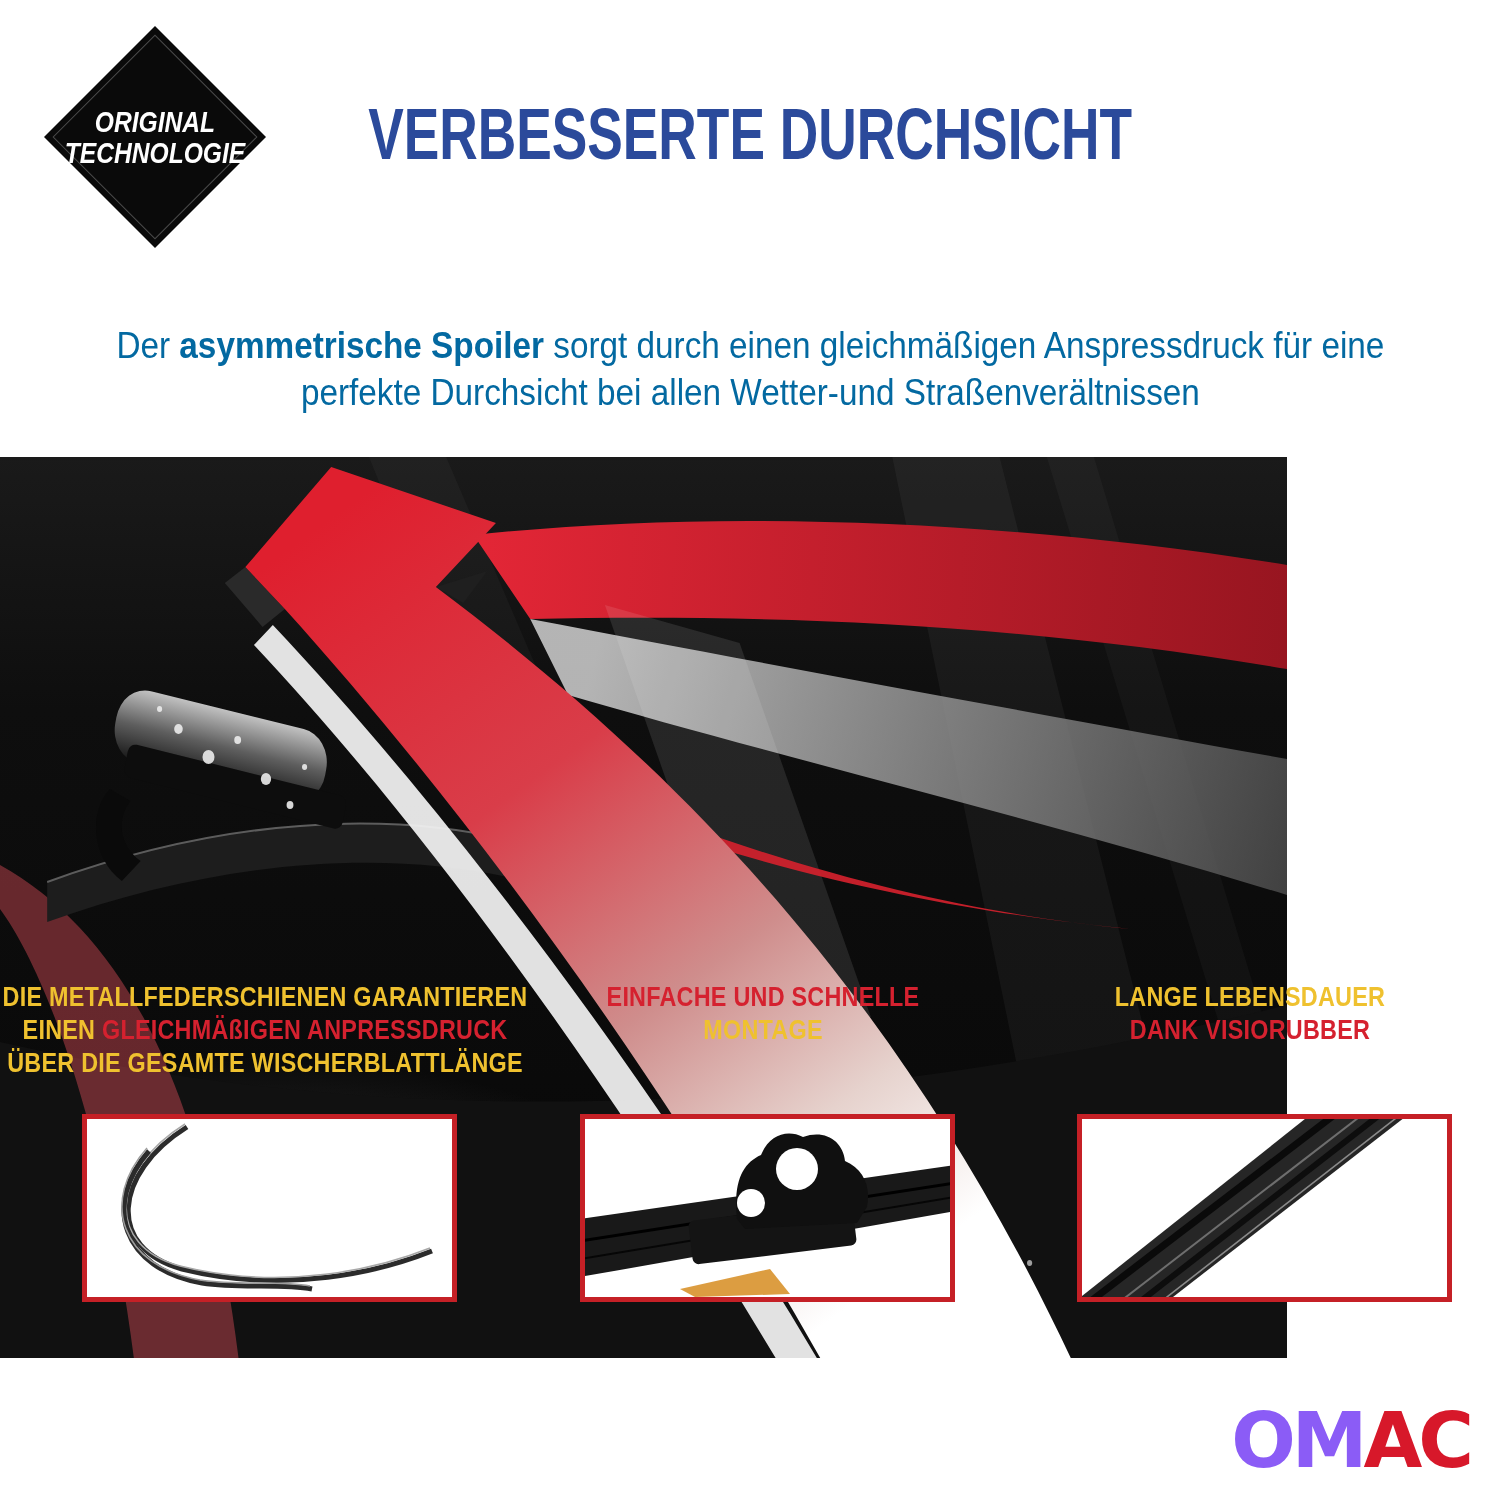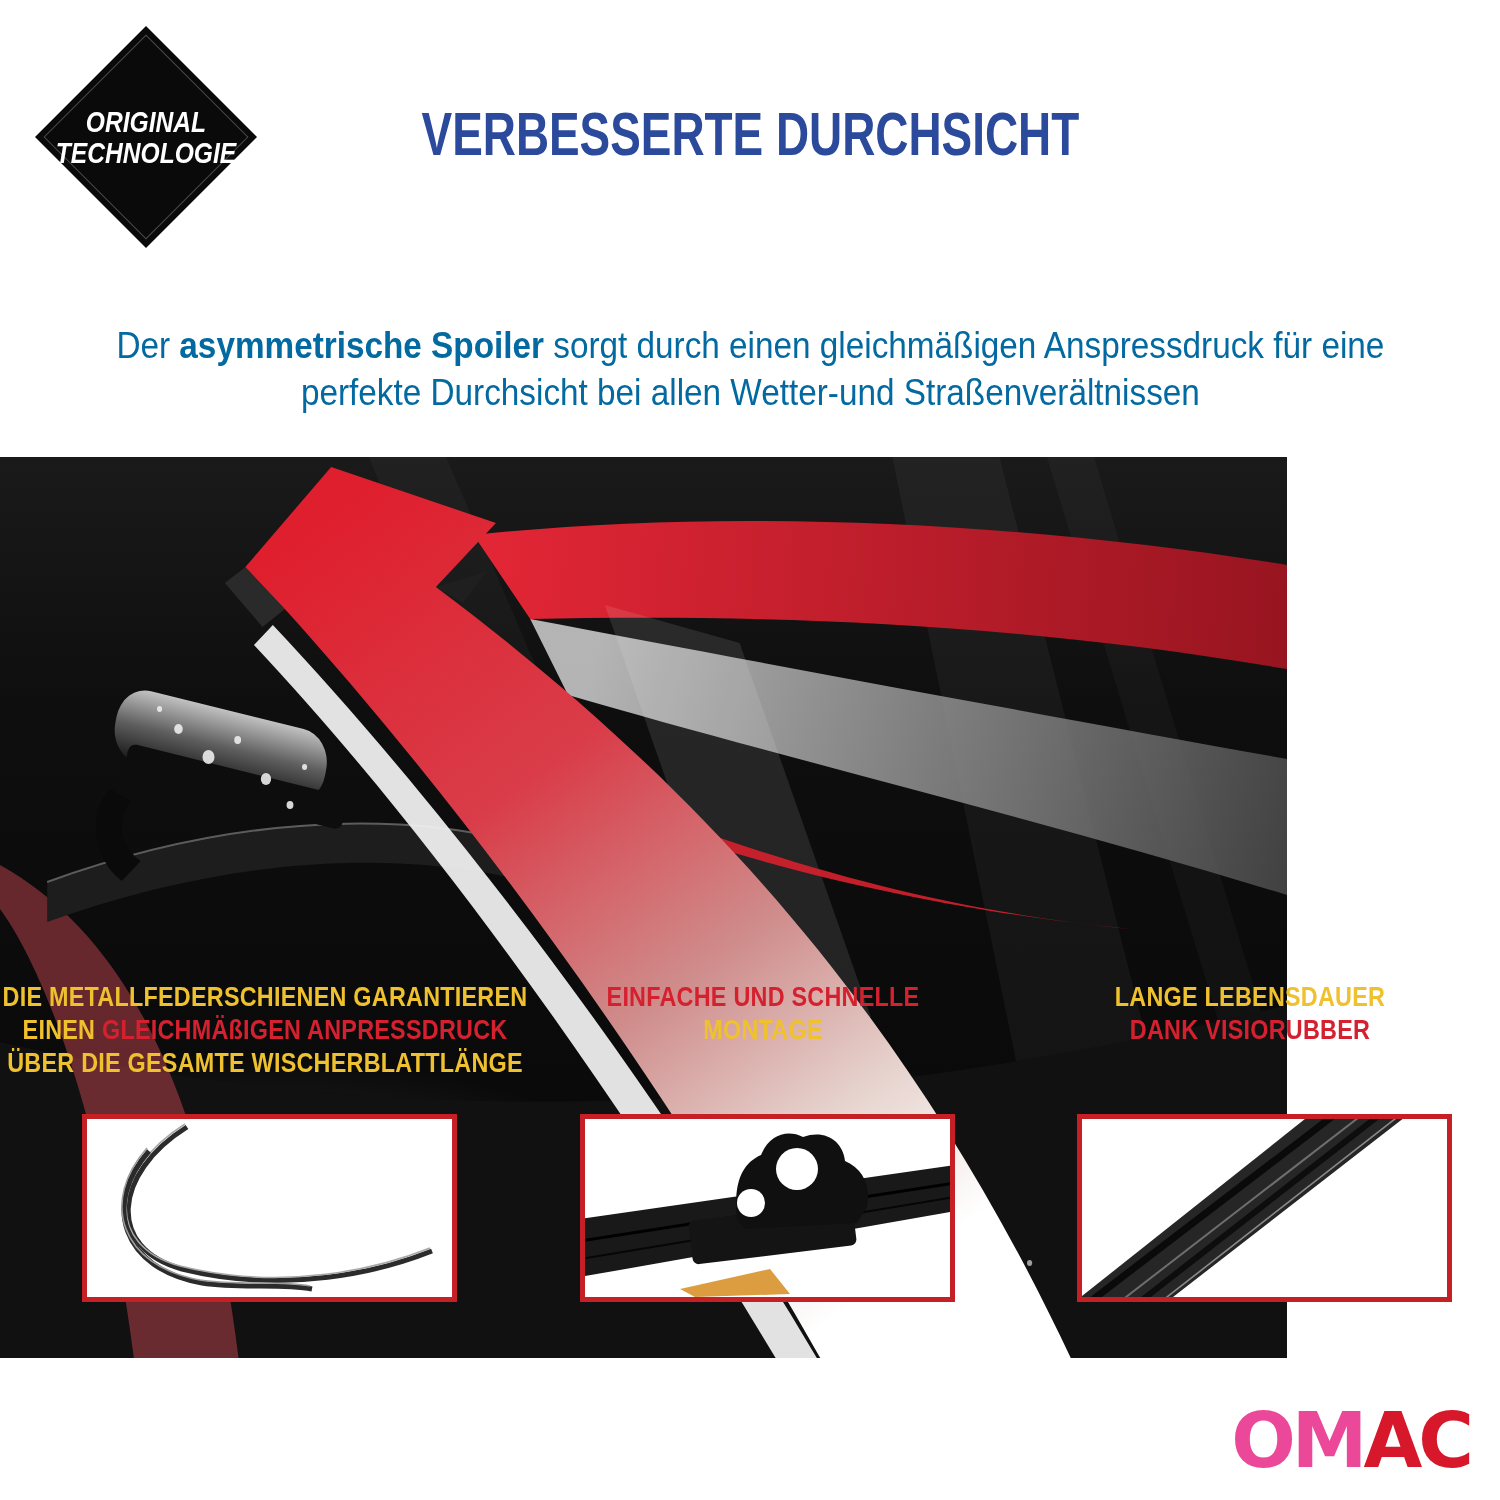--- a/index.html
+++ b/index.html
@@ -1,38 +1,38 @@
 <!DOCTYPE html>
 <html><head>
 <meta charset="utf-8">
 <style>
   html,body{margin:0;padding:0;}
   body{
     width:1500px;height:1500px;position:relative;background:#ffffff;
     font-family:"Liberation Sans",sans-serif;overflow:hidden;
   }
   
-  .badge{position:absolute;left:35px;top:26px;width:222px;height:222px;}
+  .badge{position:absolute;left:44px;top:26px;width:222px;height:222px;}
   .badge-square{
     position:absolute;left:50%;top:50%;width:157px;height:157px;
     transform:translate(-50%,-50%) rotate(45deg);background:#0a0a0a;
   }
   .badge-square::before{
     content:"";position:absolute;inset:6px;border:1px solid #4a4a4a;
   }
   .badge-text{
     position:absolute;inset:0;display:flex;flex-direction:column;
     align-items:center;justify-content:center;color:#ffffff;
     font-weight:bold;font-style:italic;font-size:30px;line-height:31px;
     transform:scaleX(0.82);white-space:nowrap;text-align:center;
   }
   
   .heading{
     position:absolute;left:0;top:84px;width:100%;text-align:center;
-    color:#2b4a9b;font-weight:bold;font-size:62px;line-height:100px;white-space:nowrap;
+    color:#2b4a9b;font-weight:bold;font-size:72px;line-height:100px;white-space:nowrap;
   }
   .heading>span{display:inline-block;transform:scaleX(0.74);transform-origin:50% 50%;}
   
   .intro{
     position:absolute;left:0;top:322px;width:100%;text-align:center;
     color:#0369a1;font-size:37px;line-height:47px;white-space:nowrap;
   }
   .intro .line{display:inline-block;transform:scaleX(0.9);transform-origin:50% 50%;}
   .intro .b{font-weight:bold;}
   
@@ -54,21 +54,21 @@
     position:absolute;top:657px;width:375px;height:188px;background:#ffffff;
     border:5px solid #c52026;box-sizing:border-box;
   }
   .photo-box svg{display:block;width:100%;height:100%;}
   .box-1{left:82px;} .box-2{left:580px;} .box-3{left:1077px;}
   
   .logo{
     position:absolute;right:30px;top:1403px;font-family:"DejaVu Sans",sans-serif;
     font-weight:bold;font-size:76px;letter-spacing:-4px;line-height:76px;white-space:nowrap;
   }
-  .logo .lg-black{color:#ec4899;margin-top:36px;}
+  .logo .lg-black{color:#8b5cf6;margin-top:36px;}
   .logo .lg-red{color:#d7182a;}
 </style>
 </head>
 <body>
 
 <div class="badge">
   <div class="badge-square"></div>
   <div class="badge-text">
     <span>ORIGINAL</span>
     <span>TECHNOLOGIE</span>

